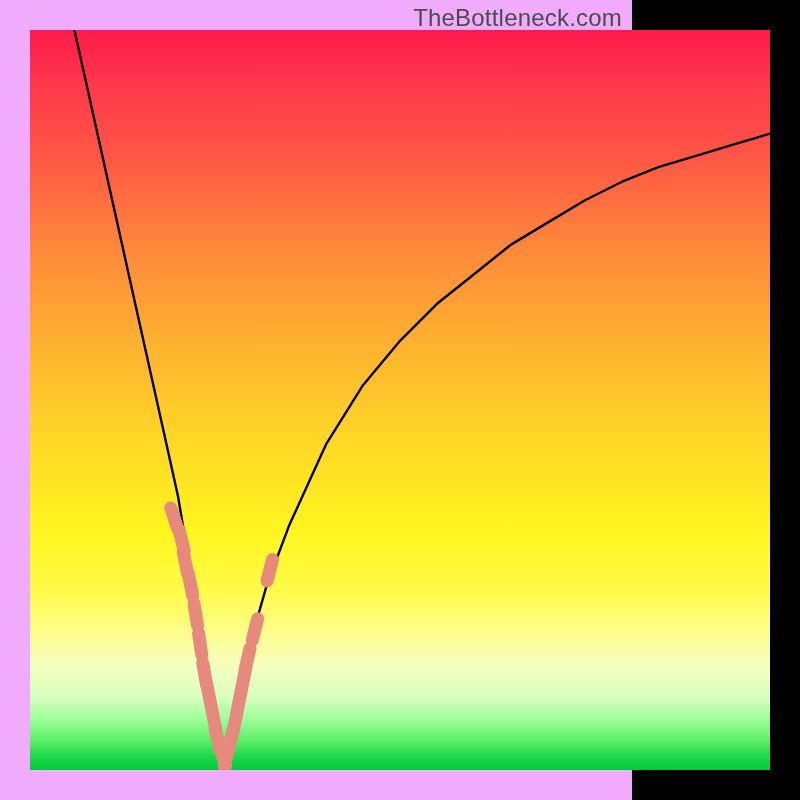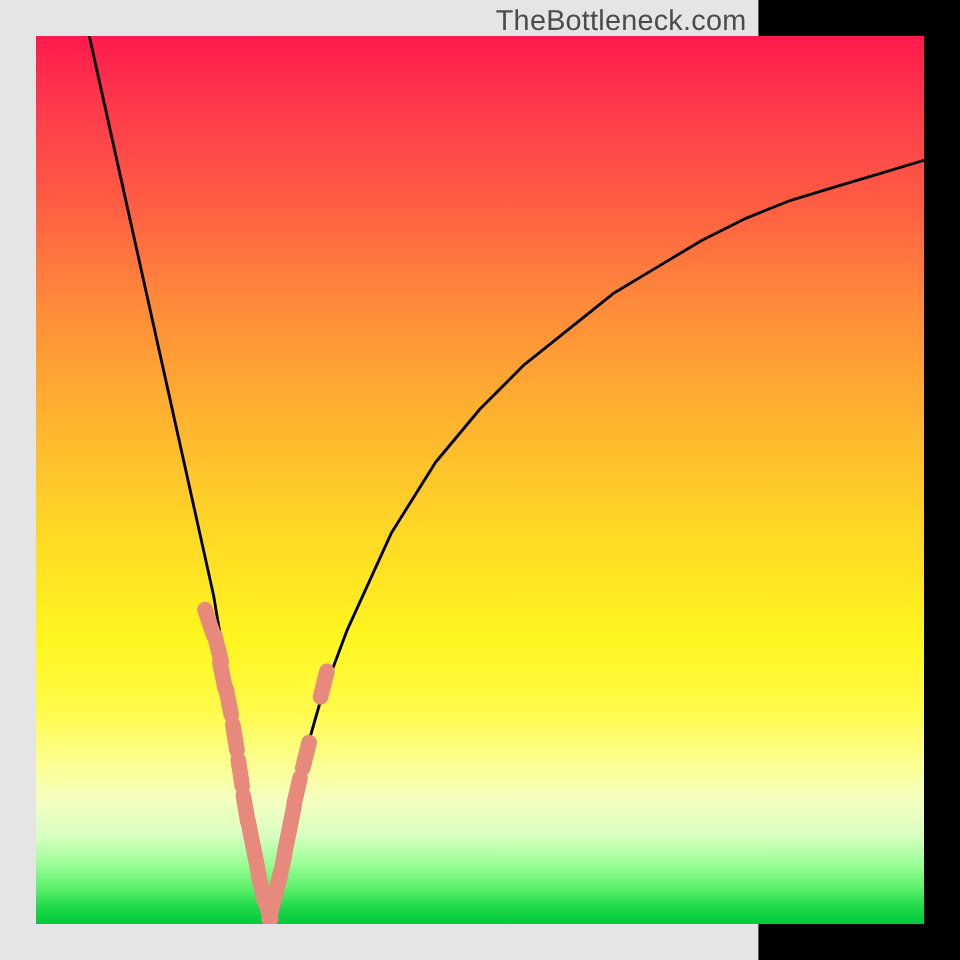--- a/index.html
+++ b/index.html
@@ -10,21 +10,21 @@
     overflow: hidden;
     background: #000;
     font-family: Arial, Helvetica, sans-serif;
   }
   .frame {
     position: absolute;
     top: 0;
     left: 0;
     width: 632px;
     height: 800px;
-    background: #e5e5e5;
+    background: #f0abfc;
   }
   .plot-area {
     position: absolute;
     top: 30px;
     left: 30px;
     width: 740px;
     height: 740px;
     background: linear-gradient(to bottom,
       #ff1a4d 0%,
       #ff3a4b 8%,

